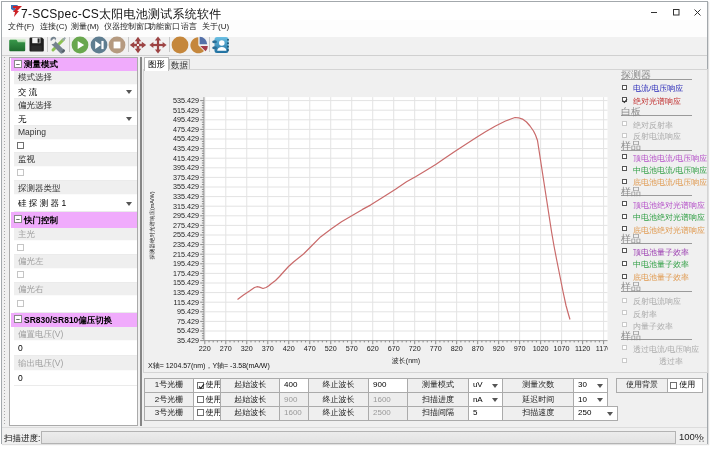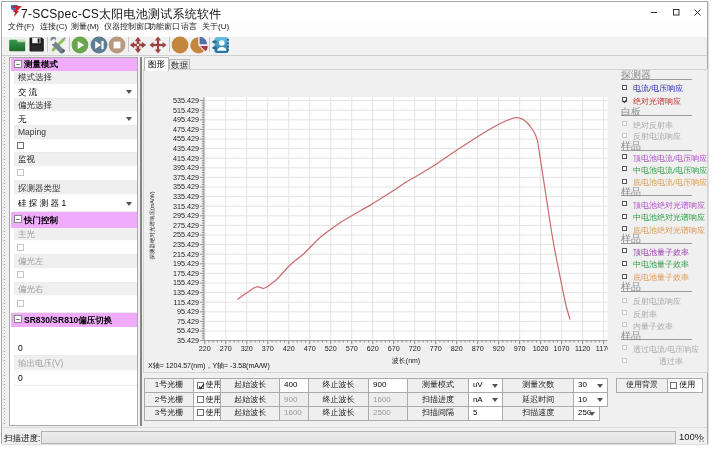--- a/index.html
+++ b/index.html
@@ -177,20 +177,21 @@
     </div>
 <div class="lrow lab dis" style="top:197.0px;height:13.5px;line-height:13.5px;padding-left:4px;left:4px;width:123px">偏光左</div>
 <div class="lrow ctl" style="top:210.5px;height:14.0px;left:4px;width:123px">
       <span class="cbx d" style="left:2.5px;top:2.5px"></span>
     </div>
 <div class="lrow lab dis" style="top:224.5px;height:13.5px;line-height:13.5px;padding-left:4px;left:4px;width:123px">偏光右</div>
 <div class="lrow ctl" style="top:238.0px;height:16.5px;left:4px;width:123px">
       <span class="cbx d" style="left:2.5px;top:3.8px"></span>
     </div>
 <div class="lrow hdr" style="top:254.5px;height:14.5px;line-height:14.5px"><span class="exp" style="top:2.2px">–</span><span style="margin-left:13px">SR830/SR810偏压切换</span></div>
+<div class="lrow lab dis" style="top:269.0px;height:14.0px;line-height:14.0px;padding-left:4px;left:4px;width:123px">偏置电压(V)</div>
 <div class="lrow ctl" style="top:283.0px;height:15.0px;line-height:15.0px;padding-left:4px;left:4px;width:123px">0</div>
 <div class="lrow lab dis" style="top:298.0px;height:14.5px;line-height:14.5px;padding-left:4px;left:4px;width:123px">输出电压(V)</div>
 <div class="lrow ctl" style="top:312.5px;height:15.0px;line-height:15.0px;padding-left:4px;left:4px;width:123px">0</div>
 </div>
 <div class="abs" style="left:4px;top:57px;width:1px;height:369px;background:repeating-linear-gradient(#aaa 0 1px,transparent 1px 3px)"></div>
 <div class="splitter"></div>
 <div class="tab" style="left:144px;top:57px;width:25px;height:13.5px;background:#fff;border-bottom:none;line-height:13px;z-index:3">图形</div>
 <div class="tab" style="left:169px;top:58.5px;width:21px;height:10px;background:#e9e9e9;border-bottom:none;line-height:10px;color:#333;z-index:2">数据</div>
 <div class="tabpage"></div>
 <svg class="abs" style="left:143.5px;top:69.5px" width="464" height="303" viewBox="0 0 464 303">
@@ -321,21 +322,21 @@
 <div class="bt-cell bt-val" style="left:573.0px;top:391.7px;width:35.2px;height:15.1px;line-height:13.1px">10<span class="carrow" style="top:5.1px;right:4px"></span></div>
 <div class="bt-cell bt-lab" style="left:144.0px;top:405.8px;width:50.0px;height:14.8px;line-height:12.8px">3号光栅</div>
 <div class="bt-cell bt-val" style="left:193.0px;top:405.8px;width:28.4px;height:14.8px;line-height:12.8px"><span class="cbx" style="position:relative;display:inline-block;left:0;top:1.5px;margin-left:-1.5px;width:7px;height:7px"></span><span style="margin-left:2px">使用</span></div>
 <div class="bt-cell bt-lab" style="left:220.4px;top:405.8px;width:59.6px;height:14.8px;line-height:12.8px">起始波长</div>
 <div class="bt-cell bt-dis" style="left:279.0px;top:405.8px;width:29.9px;height:14.8px;line-height:12.8px">1600</div>
 <div class="bt-cell bt-lab" style="left:307.9px;top:405.8px;width:61.1px;height:14.8px;line-height:12.8px">终止波长</div>
 <div class="bt-cell bt-dis" style="left:368.0px;top:405.8px;width:40px;height:14.8px;line-height:12.8px">2500</div>
 <div class="bt-cell bt-lab" style="left:407.2px;top:405.8px;width:61.7px;height:14.8px;line-height:12.8px">扫描间隔</div>
 <div class="bt-cell bt-val" style="left:467.9px;top:405.8px;width:35.5px;height:14.8px;line-height:12.8px">5</div>
 <div class="bt-cell bt-lab" style="left:502.4px;top:405.8px;width:71.6px;height:14.8px;line-height:12.8px">扫描速度</div>
-<div class="bt-cell bt-val" style="left:573.0px;top:405.8px;width:27px;height:14.8px;line-height:12.8px">250<span class="carrow" style="top:4.9px;right:4px"></span></div>
+<div class="bt-cell bt-val" style="left:573.0px;top:405.8px;width:45px;height:14.8px;line-height:12.8px">250<span class="carrow" style="top:4.9px;right:4px"></span></div>
 <div class="bt-cell bt-lab" style="left:616.0px;top:378.0px;width:51.8px;height:14.7px;line-height:12.7px">使用背景</div>
 <div class="bt-cell bt-val" style="left:666.8px;top:378.0px;width:36.7px;height:14.7px;line-height:12.7px"><span class="cbx" style="position:relative;display:inline-block;left:0;top:1.5px;margin-left:-1.5px;width:7px;height:7px"></span><span style="margin-left:2px">使用</span></div>
 <div class="statusbar">
 <div class="abs" style="left:2px;top:5px;font-size:8.5px;color:#111">扫描进度:</div>
 <div class="abs" style="left:39px;top:2.5px;width:635px;height:13px;border:1px solid #b3b3b3;background:linear-gradient(#ececec,#e2e2e2)"></div>
 <div class="abs" style="left:677px;top:3px;font-size:9.5px;color:#222">100%</div>
 <svg class="abs" style="left:695px;top:8px" width="8" height="7">
       <g fill="#9a9a9a">
         <rect x="5.5" y="4.5" width="1.5" height="1.5"></rect>
         <rect x="5.5" y="1" width="1.5" height="1.5"></rect>

